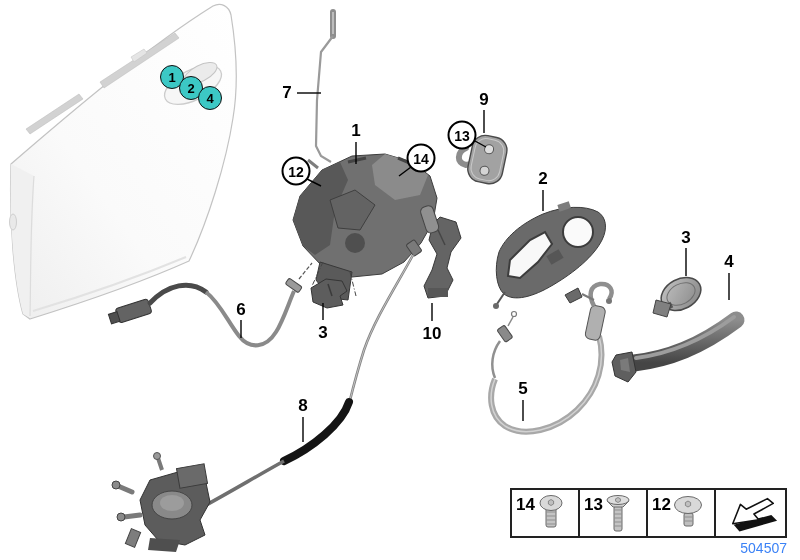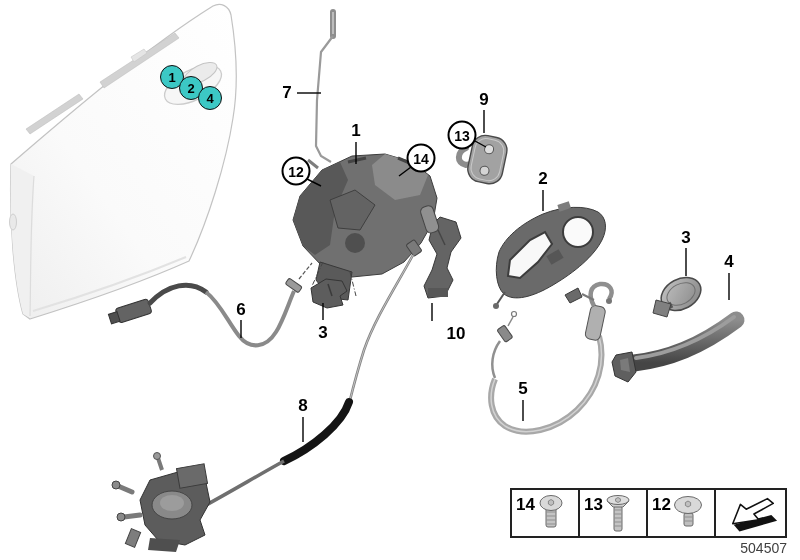--- a/index.html
+++ b/index.html
@@ -14,21 +14,21 @@
   .hot{position:absolute;width:22px;height:22px;border:1.6px solid #111;border-radius:50%;
       background:#3CC8C5;display:flex;align-items:center;justify-content:center;
       font-weight:bold;font-size:13px;color:#000;transform:translate(-50%,-50%);cursor:pointer;}
   .legend{position:absolute;left:510px;top:488px;width:277px;height:50px;
       border:2px solid #222;display:flex;background:#fff;box-sizing:border-box;}
   .lcell{width:69px;border-right:2px solid #222;display:flex;align-items:flex-start;
       padding:3px 1px 0 4px;box-sizing:border-box;}
   .lcell.last{border-right:none;align-items:center;justify-content:center;width:70px;}
   .lnum{font-weight:bold;font-size:17px;line-height:1;padding-top:3px;color:#000;}
   .pn{position:absolute;left:690px;top:540px;width:97px;text-align:right;
-      font-size:14px;color:#404040;}
+      font-size:14px;color:#3b82f6;}
 </style>
 </head>
 <body>
 
 <div class="stage">
 
 <svg class="art" width="800" height="560" viewBox="0 0 800 560">
   <defs>
     <linearGradient id="doorGrad" x1="1" y1="0" x2="0" y2="1">
       <stop offset="0" stop-color="#ffffff"></stop>
@@ -198,21 +198,21 @@
 </svg>
 
 <div class="co" style="left:287px;top:92px">7</div>
 <div class="co" style="left:356px;top:130px">1</div>
 <div class="co" style="left:484px;top:99px">9</div>
 <div class="co" style="left:543px;top:178px">2</div>
 <div class="co" style="left:686px;top:237px">3</div>
 <div class="co" style="left:729px;top:261px">4</div>
 <div class="co" style="left:241px;top:309px">6</div>
 <div class="co" style="left:323px;top:332px">3</div>
-<div class="co" style="left:456px;top:333px">10</div>
+<div class="co" style="left:432px;top:333px">10</div>
 <div class="co" style="left:523px;top:388px">5</div>
 <div class="co" style="left:303px;top:405px">8</div>
 
 <div class="circ" style="left:296px;top:171px">12</div>
 <div class="circ" style="left:462px;top:135px">13</div>
 <div class="circ" style="left:421px;top:158px">14</div>
 
 <div class="hot" style="left:172px;top:77px">1</div>
 <div class="hot" style="left:191px;top:88px">2</div>
 <div class="hot" style="left:210px;top:98px">4</div>

